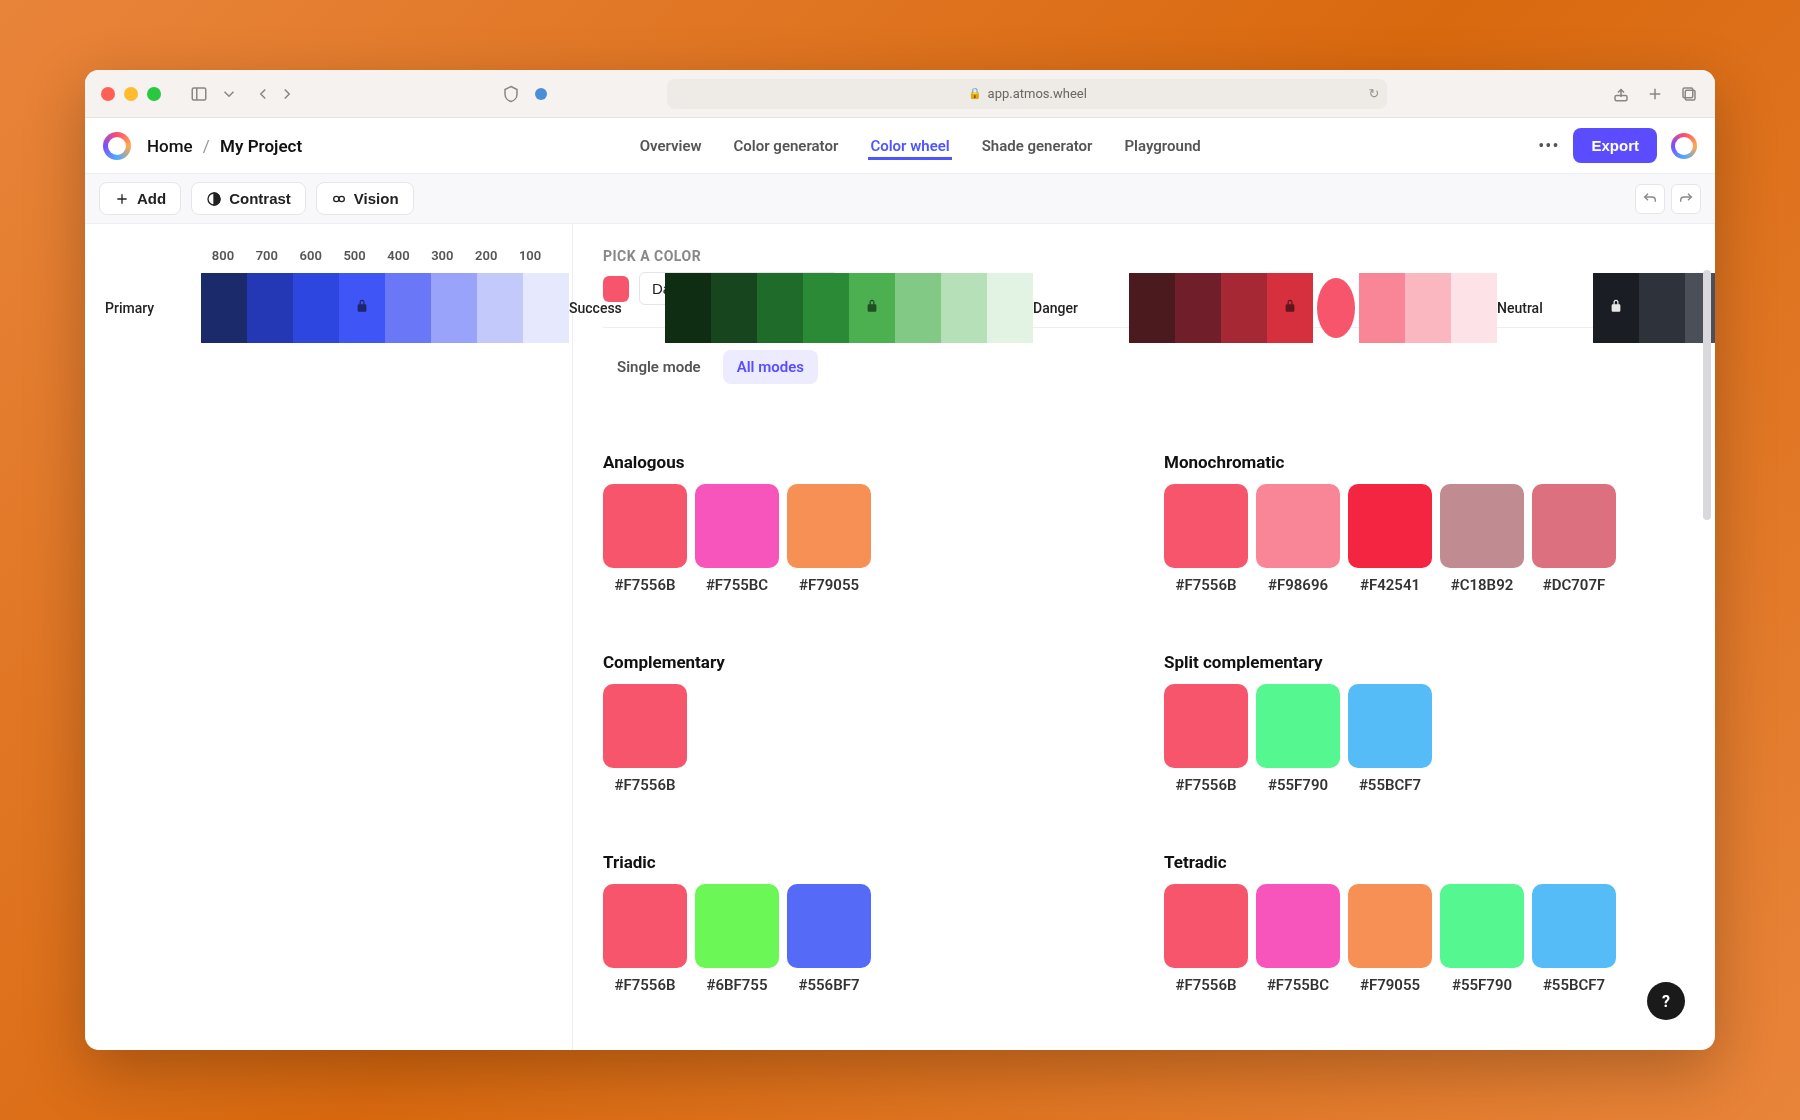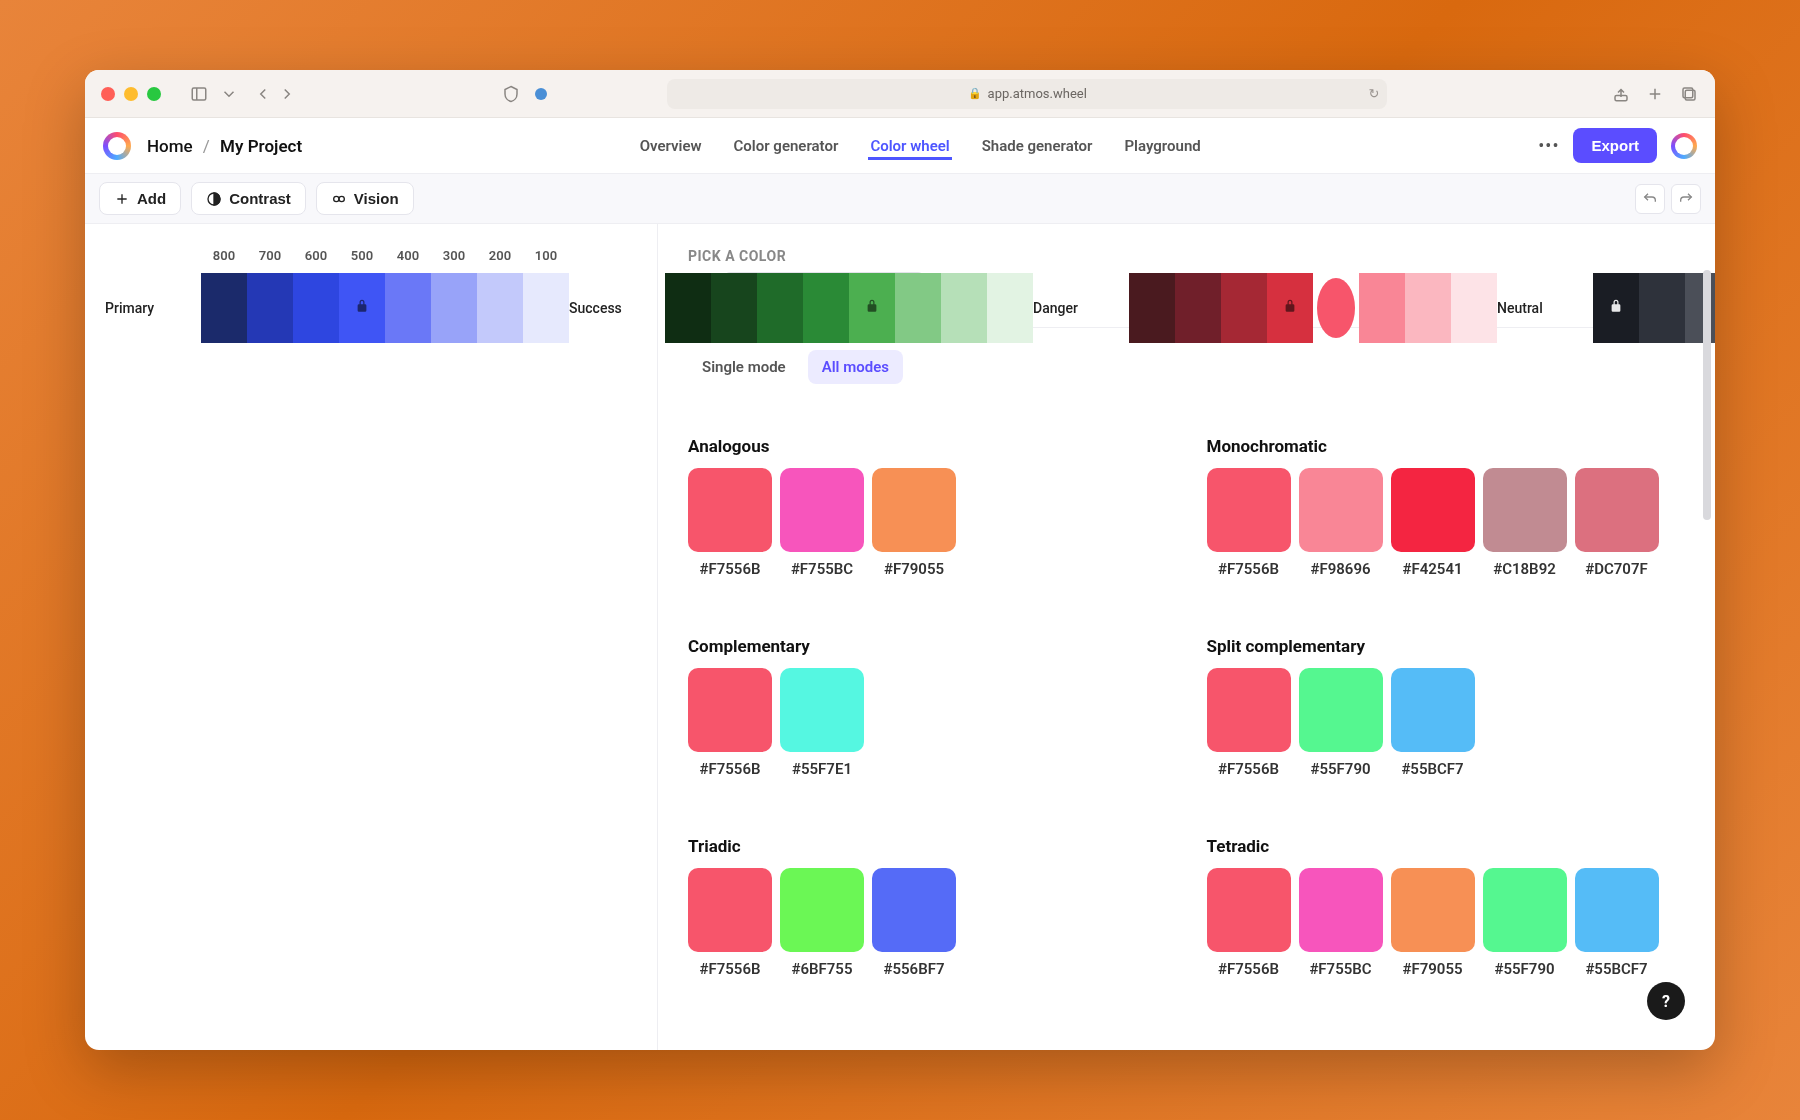--- a/index.html
+++ b/index.html
@@ -54,38 +54,38 @@
 .avatar { width:26px; height:26px; border-radius:50%; background: conic-gradient(#ff4d6d,#ffa94d,#4dabff,#7b4dff,#ff4d6d); position:relative;}
 .avatar::after{content:"";position:absolute;inset:4px;background:#fff;border-radius:50%;}
 
 .toolbar { height:50px; background:#f8f8fb; border-bottom:1px solid #eeeef2; display:flex; align-items:center; padding:0 14px; gap:10px;}
 .tool-btn { display:flex; align-items:center; gap:7px; background:#fff; border:1px solid #e5e5ec; border-radius:8px; padding:7px 14px; font-size:15px; font-weight:600; color:#222; cursor:pointer;}
 .tool-btn svg { width:16px; height:16px;}
 .toolbar-right { margin-left:auto; display:flex; gap:6px;}
 .hist-btn { width:30px; height:30px; border:1px solid #e5e5ec; background:#fff; border-radius:6px; display:flex; align-items:center; justify-content:center; color:#888; cursor:pointer;}
 
 .content { flex:1; display:flex; overflow:hidden;}
-.sidebar { width:573px; border-right:1px solid #eeeef2; padding:24px 20px; }
+.sidebar { width:488px; border-right:1px solid #eeeef2; padding:24px 20px; }
 .shade-header { display:flex; margin-left:96px;}
 .shade-header span { width:46px; text-align:center; font-size:13px; font-weight:600; color:#555;}
 .palette-grid { margin-top:10px; border-radius:10px; overflow:hidden; display:flex; flex-direction:row;}
 .palette-row { display:flex; align-items:center; height:70px;}
 .row-label { width:96px; font-size:14px; font-weight:500; color:#222;}
 .shade-cell { width:46px; height:70px; position:relative;}
 .lock-ico { position:absolute; top:50%; left:50%; transform:translate(-50%,-50%); color:#000; opacity:.55;}
 .lock-ico svg{width:15px;height:15px;}
 .oval { position:absolute; inset:5px 4px; border-radius:50%;}
 
 .panel { flex:1; padding:24px 30px; overflow-y:auto;}
 .pick-label { font-size:14px; font-weight:700; letter-spacing:.5px; color:#888;}
 .pick-row { display:flex; align-items:center; gap:10px; margin-top:8px;}
 .pick-swatch { width:26px; height:26px; border-radius:6px;}
 .pick-input { border:1px solid #e3e3ea; border-radius:6px; padding:7px 12px; font-size:15px; width:200px; color:#222;}
 .hr { border:none; border-top:1px solid #eeeef2; margin:22px 0;}
-.mode-tabs { display:flex; gap:8px; margin-bottom:24px;}
+.mode-tabs { display:flex; gap:8px; margin-bottom:40px;}
 .mode-tab { padding:8px 14px; font-size:15px; font-weight:600; color:#555; border-radius:8px; cursor:pointer;}
 .mode-tab.active { background:#ecebff; color:#5b4dff;}
 
 .schemes { display:grid; grid-template-columns: 1fr 1fr; column-gap:40px; row-gap:30px;}
 .scheme h3 { font-size:17px; font-weight:700; color:#111; margin-bottom:12px;margin-top:28px;}
 .swatch-row { display:flex; gap:8px;}
 .swatch-col { display:flex; flex-direction:column; align-items:center; gap:8px;}
 .swatch { width:84px; height:84px; border-radius:10px;}
 .hex { font-size:15px; font-weight:600; color:#333;}
 
@@ -356,24 +356,20 @@
               </div>
             </div>
           </div>
           <div class="scheme">
             <h3>Complementary</h3>
             <div class="swatch-row">
               <div class="swatch-col">
                 <div class="swatch" style="background: rgb(247, 85, 107);"></div>
                 <div class="hex">#F7556B</div>
               </div>
-              <div class="swatch-col">
-                <div class="swatch" style="background: rgb(85, 247, 225);"></div>
-                <div class="hex">#55F7E1</div>
-              </div>
             </div>
           </div>
           <div class="scheme">
             <h3>Split complementary</h3>
             <div class="swatch-row">
               <div class="swatch-col">
                 <div class="swatch" style="background: rgb(247, 85, 107);"></div>
                 <div class="hex">#F7556B</div>
               </div>
               <div class="swatch-col">

